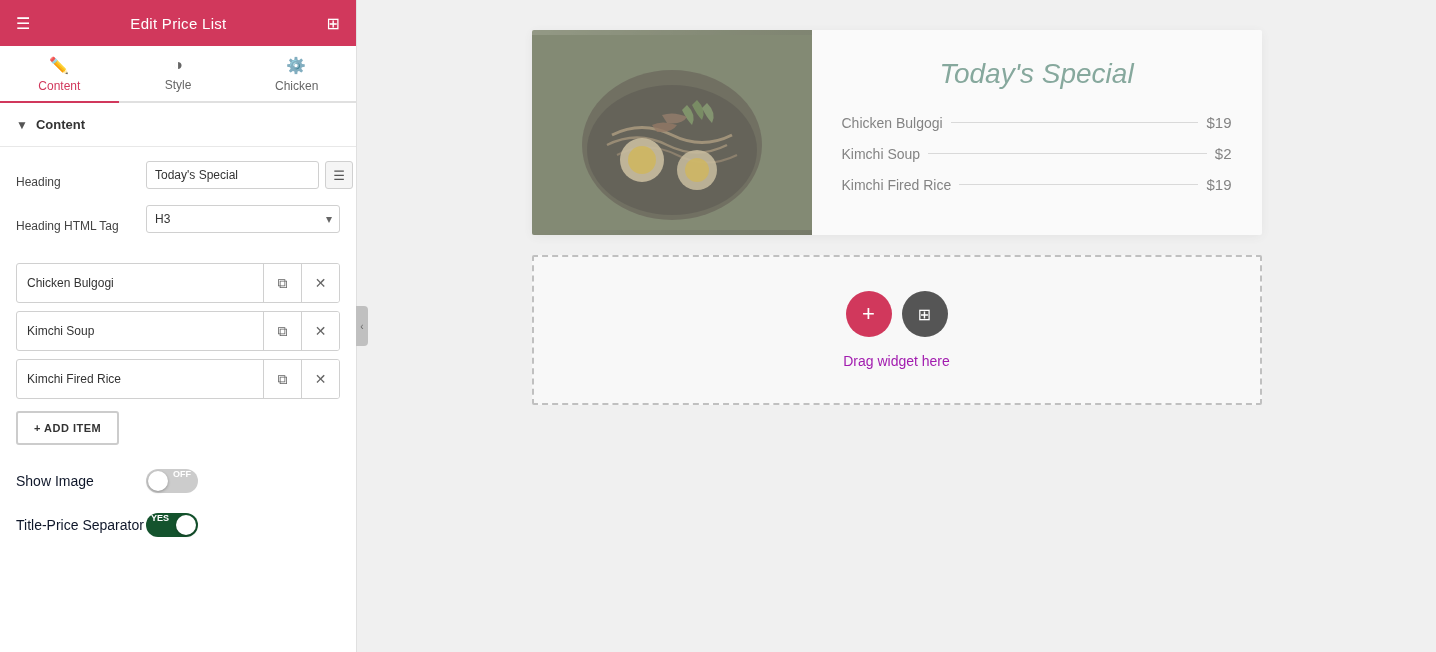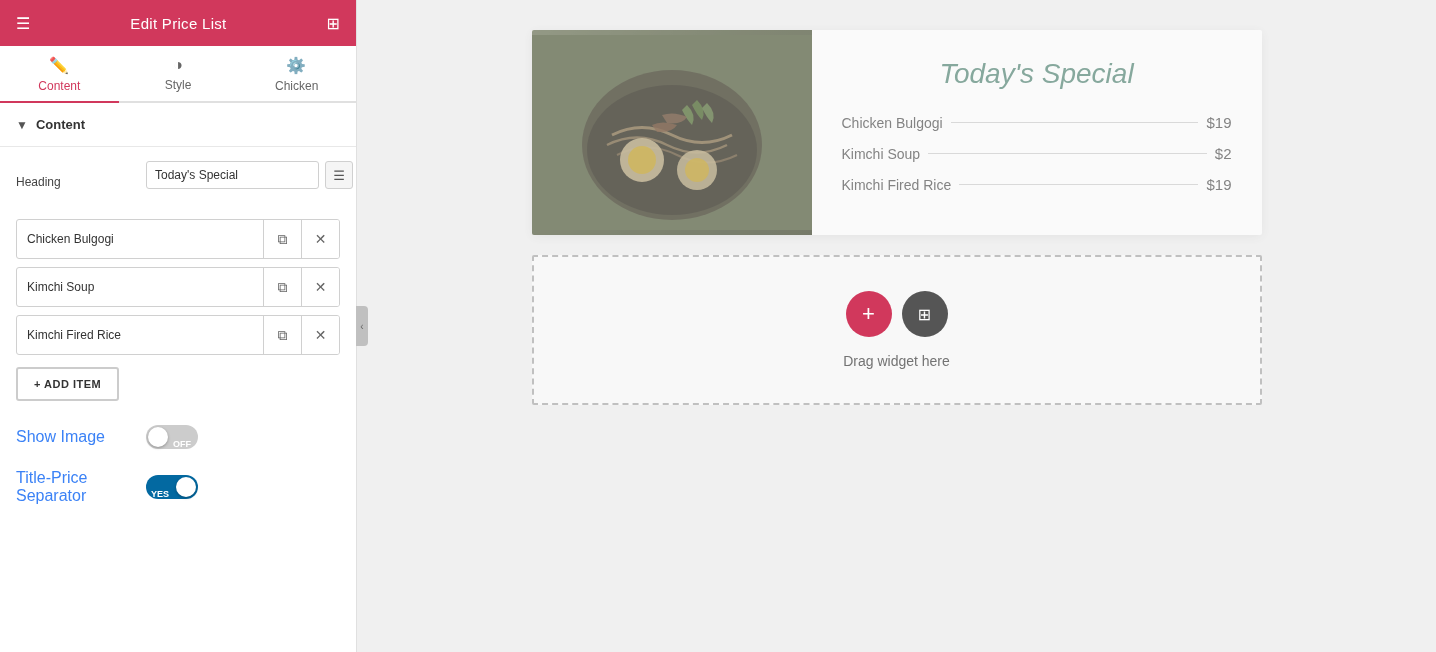--- a/index.html
+++ b/index.html
@@ -211,48 +211,48 @@
       text-transform: uppercase;
     }
 
     .toggle-row {
       display: flex;
       align-items: center;
       padding: 8px 16px;
       margin-bottom: 4px;
     }
     .toggle-label {
-      font-size: 16px;
-      color: #3b82f6;
+      font-size: 14px;
+      color: #0f172a;
       width: 130px;
     }
     .toggle-wrap {
       position: relative;
       width: 52px;
       height: 24px;
     }
     .toggle-track {
       width: 52px;
       height: 24px;
       border-radius: 12px;
       display: flex;
-      align-items: flex-end;
+      align-items: flex-start;
       justify-content: space-between;
       padding: 0 5px;
       font-size: 9px;
       font-weight: 700;
       color: #fff;
       cursor: pointer;
       user-select: none;
     }
     .toggle-track.off {
       background: #ccc;
     }
     .toggle-track.on {
-      background: #0369a1;
+      background: #14532d;
     }
     .toggle-thumb {
       position: absolute;
       top: 2px;
       width: 20px;
       height: 20px;
       border-radius: 50%;
       background: #fff;
       box-shadow: 0 1px 3px rgba(0,0,0,0.3);
     }
@@ -397,21 +397,21 @@
       background: #555;
       color: #fff;
       display: flex;
       align-items: center;
       justify-content: center;
       font-size: 16px;
       cursor: pointer;
     }
     .drag-widget-text {
       font-size: 14px;
-      color: #737373;
+      color: #a21caf;
     }
 
     .left-panel-relative {
       position: relative;
     }
   </style>
 </head>
 <body>
 
 <div class="left-panel left-panel-relative">
@@ -447,20 +447,36 @@
     <div class="form-section">
 
       <div class="form-row">
         <span class="form-label">Heading</span>
         <div class="form-control">
           <input class="text-input" type="text" value="Today's Special" style="">
           <button class="icon-btn">☰</button>
         </div>
       </div>
 
+      <div class="form-row">
+        <span class="form-label">Heading HTML Tag</span>
+        <div class="form-control">
+          <div class="select-wrapper">
+            <select class="select-input">
+              <option>H1</option>
+              <option>H2</option>
+              <option selected="">H3</option>
+              <option>H4</option>
+              <option>H5</option>
+              <option>H6</option>
+            </select>
+            <span class="select-arrow">▾</span>
+          </div>
+        </div>
+      </div>
     </div>
 
     <div class="items-list">
 
       <div class="item-row">
         <span class="item-name">Chicken Bulgogi</span>
         <div class="item-actions">
           <button class="item-action-btn">⧉</button>
           <button class="item-action-btn">✕</button>
         </div>

